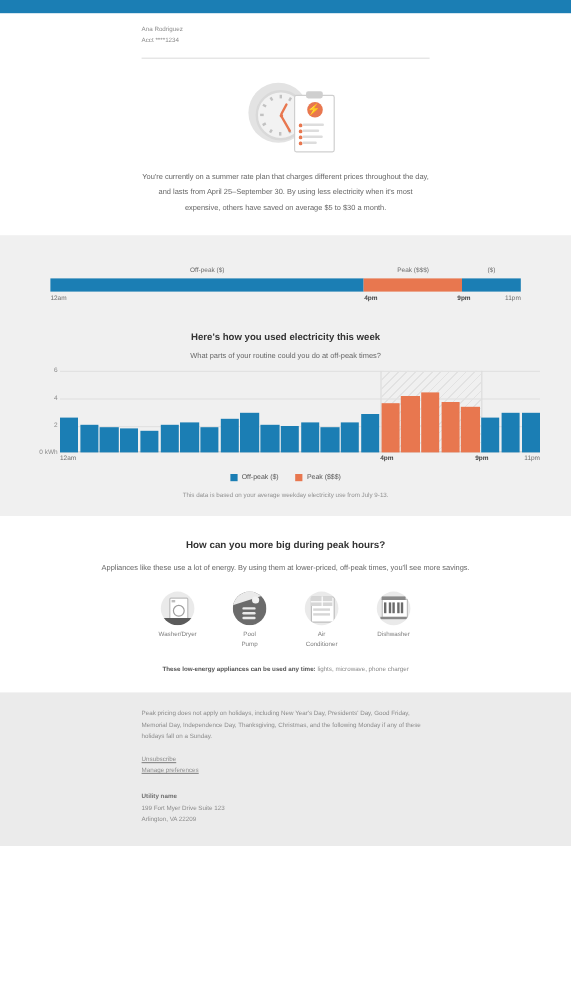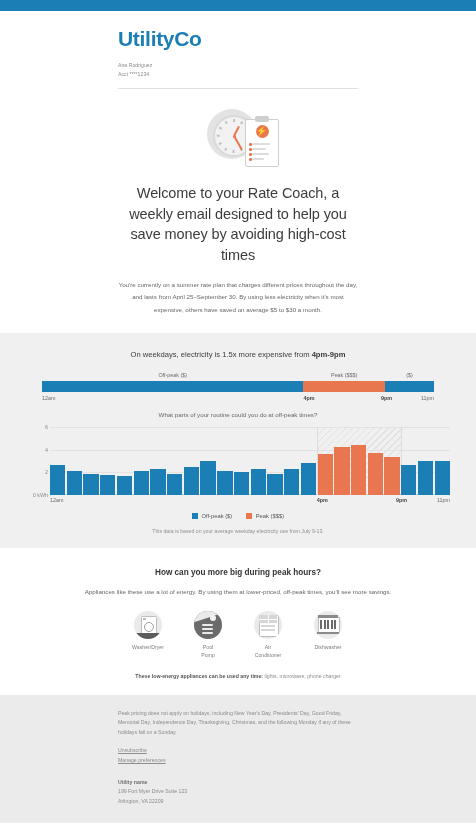--- a/index.html
+++ b/index.html
@@ -119,21 +119,20 @@
   .addr b{color:#6e6e6e;font-weight:bold;}
 </style>
 </head>
 <body>
 
 <div class="topbar"></div>
 
 <div class="wrap">
   <div class="inner">
 
-    <div class="logo">UtilityCo</div>
 
     <div class="acct">
       <div>Ana Rodriguez</div>
       <div>Acct ****1234</div>
     </div>
 
     <div class="rule"></div>
 
     <div class="hero">
       <div class="illo">
@@ -163,47 +162,46 @@
           <div class="clip-dot" style="top:28px"></div>
             <div class="clip-line" style="top:28px;width:14px"></div>
           <div class="clip-dot" style="top:33px"></div>
             <div class="clip-line" style="top:33px;width:17px"></div>
           <div class="clip-dot" style="top:38px"></div>
             <div class="clip-line" style="top:38px;width:12px"></div>
         </div>
       </div>
     </div>
 
-    <h1 class="headline">Welcome to your Rate Coach, a weekly email designed to help you save money by avoiding high-cost times</h1>
     <p class="intro">You're currently on a summer rate plan that charges different prices throughout the day, and lasts from April 25–September 30. By using less electricity when it's most expensive, others have saved on average $5 to $30 a month.</p>
   </div>
 
   <div class="band">
 
-    <h2><span>On weekdays, electricity is 1.5x more expensive from </span><b>4pm-9pm</b></h2>
 
     <div class="tod">
       <div class="tod-labels">
         <div style="width:66.7%;text-align:center">Off-peak ($)</div>
         <div style="width:20.8%;text-align:center">Peak ($$$)</div>
         <div style="width:12.5%;text-align:center">($)</div>
       </div>
       <div class="tod-bar">
         <div class="seg-off" style="width:66.7%"></div>
         <div class="seg-peak" style="width:20.8%"></div>
         <div class="seg-off" style="width:12.5%"></div>
       </div>
       <div class="tod-ticks" style="height:8px">
         <div class="xlab" style="left:0">12am</div>
         <div class="xlab" style="left:66.7%"><b>4pm</b></div>
         <div class="xlab" style="left:86.5%"><b>9pm</b></div>
         <div class="xlab" style="right:0">11pm</div>
       </div>
     </div>
 
+    <h3 class="sub">Here's how you used electricity this week</h3>
     <p class="subq">What parts of your routine could you do at off-peak times?</p>
 
     <div class="chart">
       <div class="yaxis" id="yaxis">
           <div class="ylab" style="top: 68px;">0 kWh</div>
           <div class="ylab" style="top: 45.3333px;">2</div>
           <div class="ylab" style="top: 22.6667px;">4</div>
           <div class="ylab" style="top: 0px;">6</div>
         </div>
       <div class="plot">

